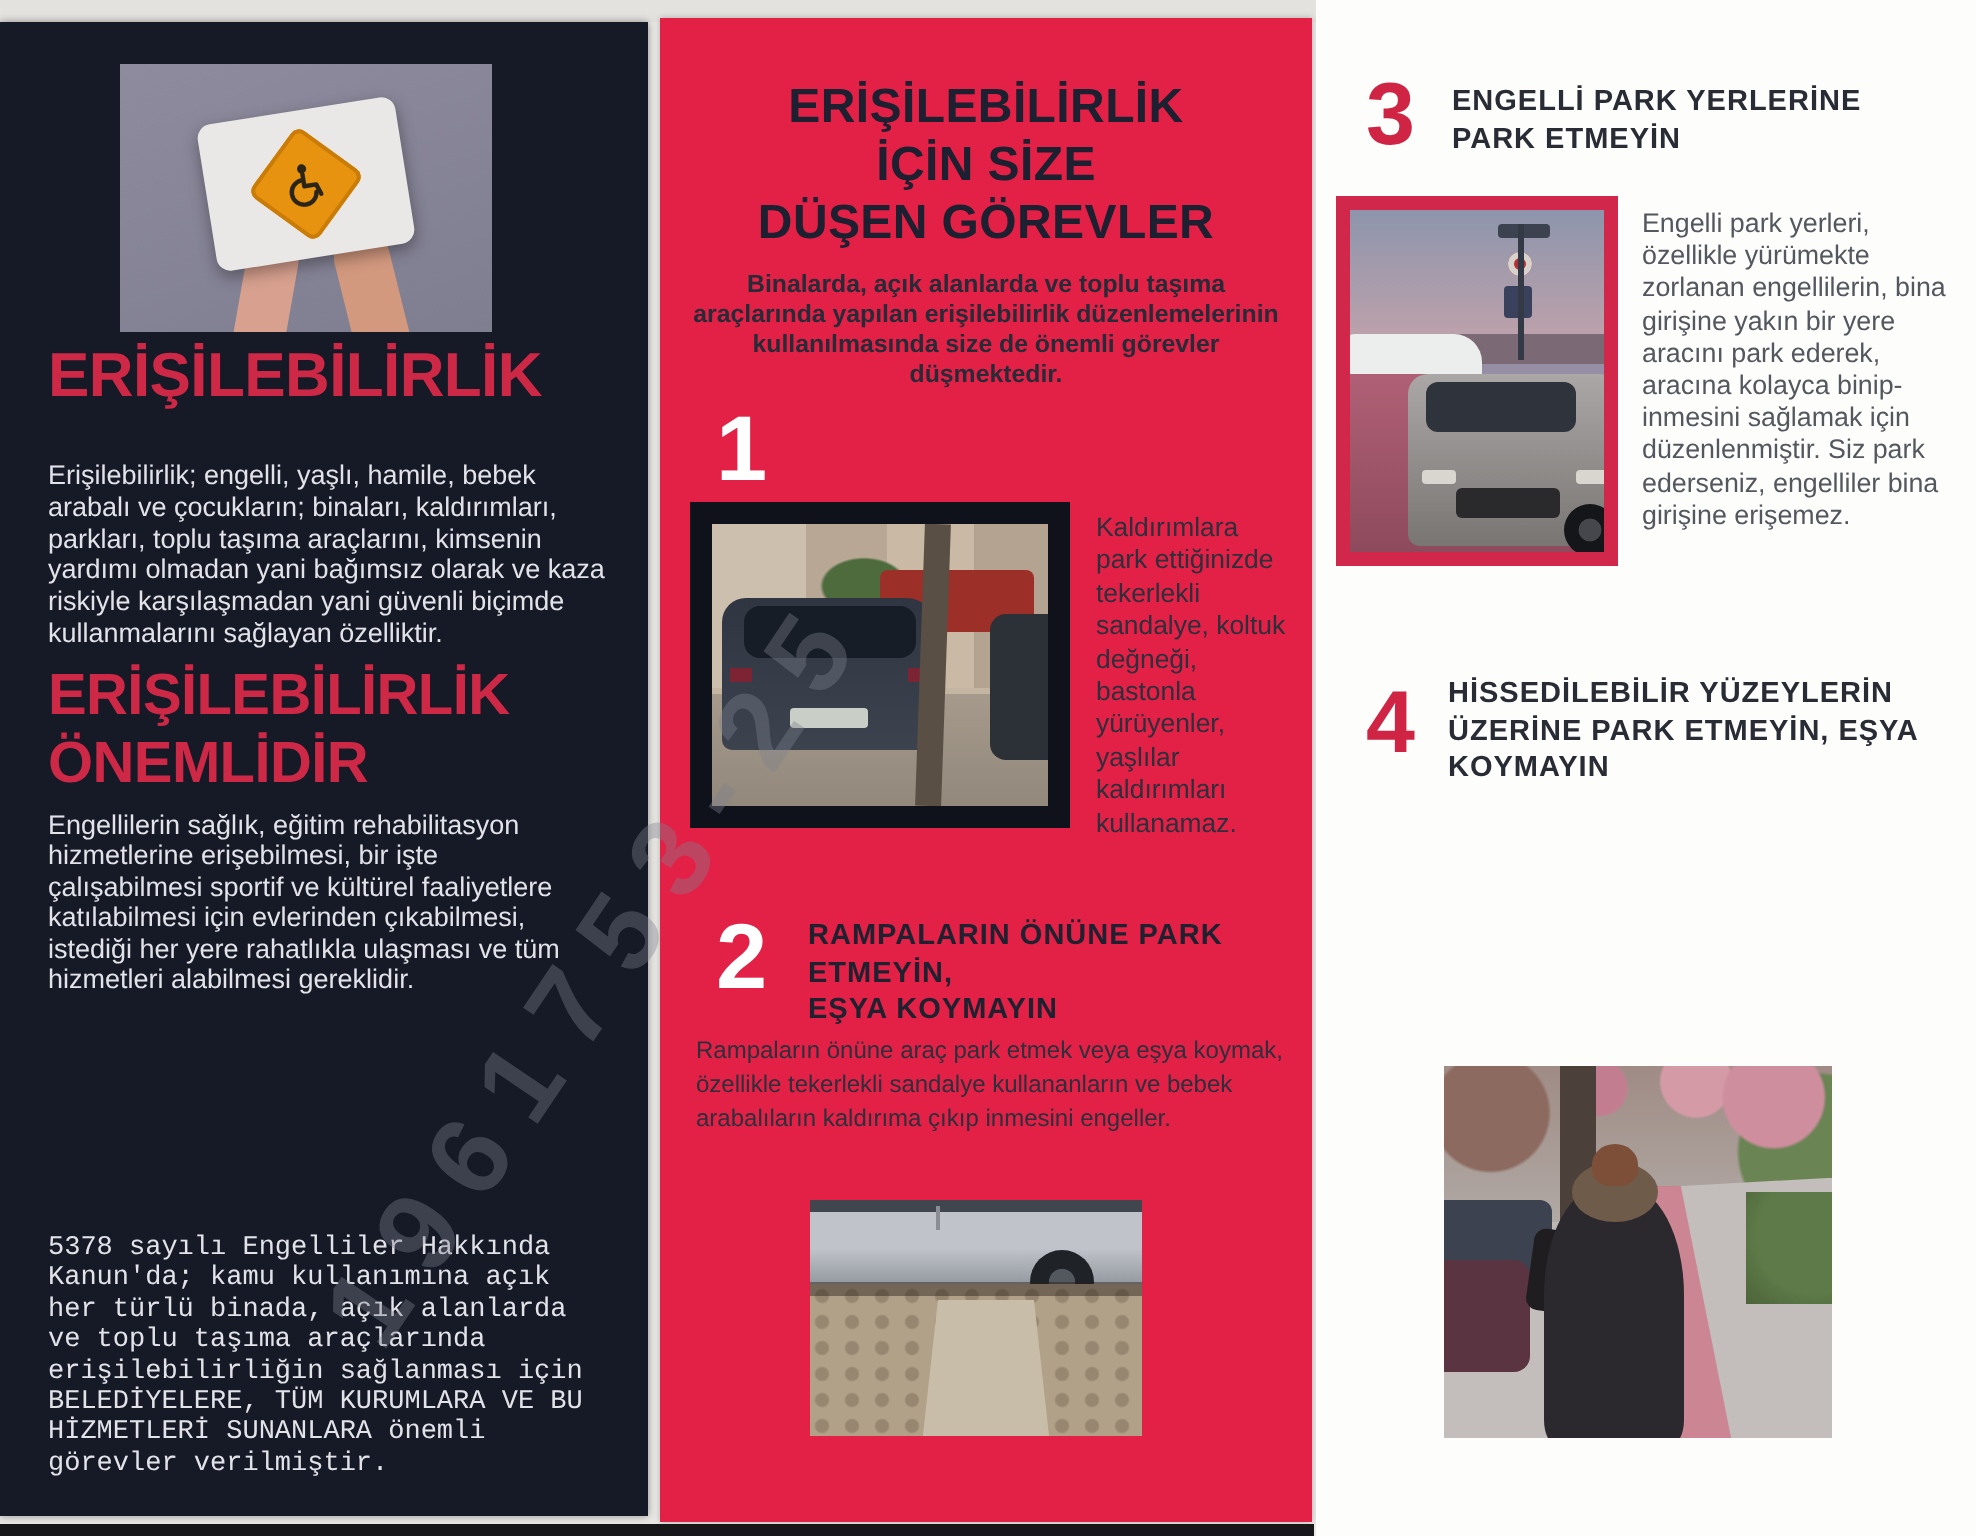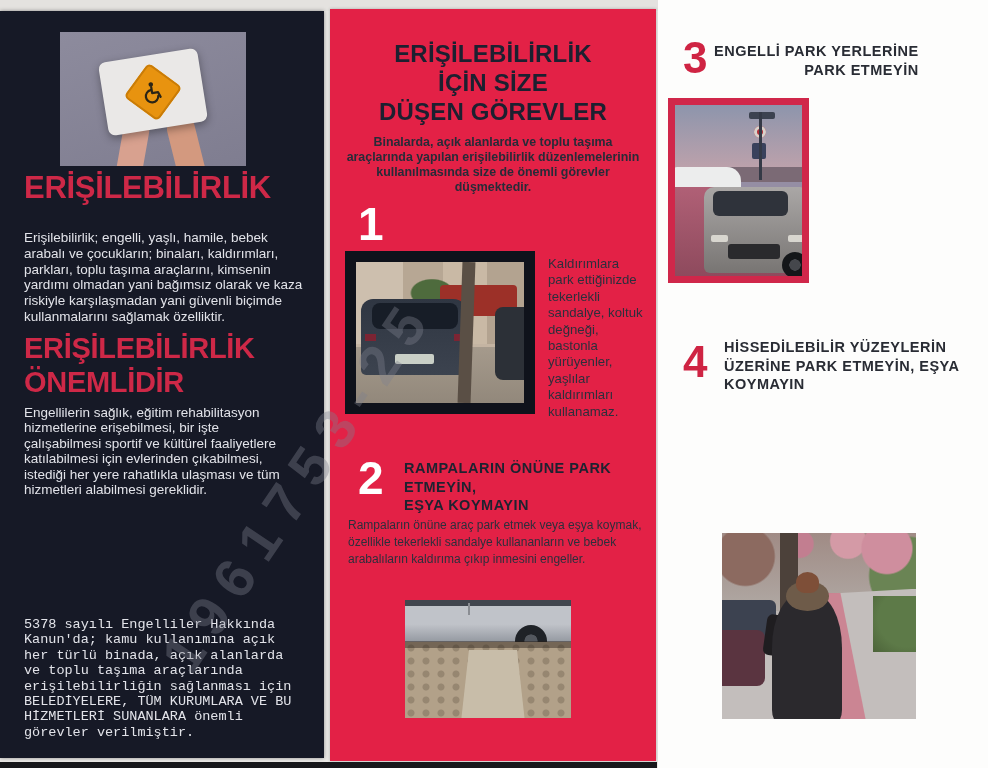--- a/index.html
+++ b/index.html
@@ -134,21 +134,21 @@
               <circle cx="11" cy="4.2" r="2.3" fill="#2b2516"></circle>
               <path d="M11 6.8 L11 13 L17 13 L18.8 18" stroke="#2b2516" stroke-width="2.2" fill="none" stroke-linecap="round" stroke-linejoin="round"></path>
               <path d="M10 9.8 A6.2 6.2 0 1 0 16.6 16.6" stroke="#2b2516" stroke-width="2.2" fill="none" stroke-linecap="round"></path>
             </svg>
           </div>
         </div>
       </div>
     </div>
 
     <div class="red-title" style="left:24px; top:160px;">ERİŞİLEBİLİRLİK</div>
-    <div class="dark-body" style="left:24px; top:219px; width:282px;">Erişilebilirlik; engelli, yaşlı, hamile, bebek arabalı ve çocukların; binaları, kaldırımları, parkları, toplu taşıma araçlarını, kimsenin yardımı olmadan yani bağımsız olarak ve kaza riskiyle karşılaşmadan yani güvenli biçimde kullanmalarını sağlamak özelliktir.</div>
+    <div class="dark-body" style="left:24px; top:219px; width:282px;">Erişilebilirlik; engelli, yaşlı, hamile, bebek arabalı ve çocukların; binaları, kaldırımları, parkları, toplu taşıma araçlarını, kimsenin yardımı olmadan yani bağımsız olarak ve kaza riskiyle karşılaşmadan yani güvenli biçimde kullanmalarını sağlayan özelliktir.</div>
 
     <div class="red-title" style="left:24px; top:320px; font-size:29px; line-height:34px;">ERİŞİLEBİLİRLİK
 ÖNEMLİDİR</div>
     <div class="dark-body" style="left:24px; top:394px; width:260px; line-height:15.4px;">Engellilerin sağlık, eğitim rehabilitasyon hizmetlerine erişebilmesi, bir işte çalışabilmesi sportif ve kültürel faaliyetlere katılabilmesi için evlerinden çıkabilmesi, istediği her yere rahatlıkla ulaşması ve tüm hizmetleri alabilmesi gereklidir.</div>
 
     <div class="dark-body" style="left:24px; top:606px; width:270px; line-height:15.4px;font-family:Liberation Mono, monospace;">5378 sayılı Engelliler Hakkında Kanun'da; kamu kullanımına açık her türlü binada, açık alanlarda ve toplu taşıma araçlarında erişilebilirliğin sağlanması için BELEDİYELERE, TÜM KURUMLARA VE BU HİZMETLERİ SUNANLARA önemli görevler verilmiştir.</div>
   </div>
 
   <div id="panel-mid" class="panel">
 
@@ -190,21 +190,21 @@
       <div class="shape wheel2"></div>
       <div class="shape cobb"></div>
       <div class="shape ramp2"></div>
       <div class="shape shadow2"></div>
     </div>
   </div>
 
   <div id="panel-right" class="panel">
 
     <div class="num num-red" style="left:25px; top:36px; font-size:44px;">3</div>
-    <div class="item-head head-ink" style="left:56px; top:42px;text-align:right;">ENGELLİ PARK YERLERİNE
+    <div class="item-head head-ink" style="left:68px; top:42px;">ENGELLİ PARK YERLERİNE
 PARK ETMEYİN</div>
 
     <div id="frame3" class="shape">
       <div id="photoDisabled" class="photo">
         <div class="shape sky3"></div>
         <div class="shape hill3"></div>
         <div class="shape carW">
           <div class="carW-wheel"></div>
         </div>
         <div class="shape ground3"></div>
@@ -214,20 +214,21 @@
         <div class="shape pole3"></div>
         <div class="shape suv3">
           <div class="suvGlass"></div>
           <div class="grille3"></div>
           <div class="lamp3a"></div>
           <div class="lamp3b"></div>
           <div class="suvWheel"></div>
         </div>
       </div>
     </div>
+    <div class="body-gray" style="left:163px; top:104px; width:162px;">Engelli park yerleri, özellikle yürümekte zorlanan engellilerin, bina girişine yakın bir yere aracını park ederek, aracına kolayca binip-inmesini sağlamak için düzenlenmiştir. Siz park ederseniz, engelliler bina girişine erişemez.</div>
 
     <div class="num num-red" style="left:25px; top:340px; font-size:44px;">4</div>
     <div class="item-head head-ink" style="left:66px; top:338px;">HİSSEDİLEBİLİR YÜZEYLERİN
 ÜZERİNE PARK ETMEYİN, EŞYA
 KOYMAYIN</div>
 
     <div id="photoTactile" class="photo">
       <div class="shape fol4"></div>
       <div class="shape trunk4"></div>
       <div class="shape walk4"></div>

